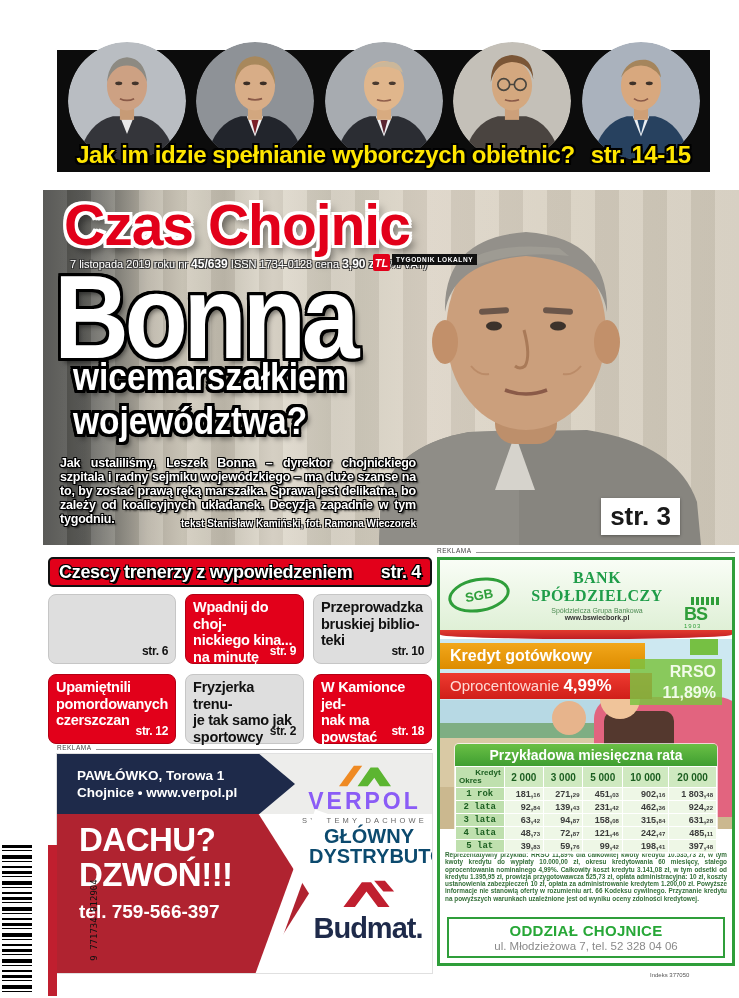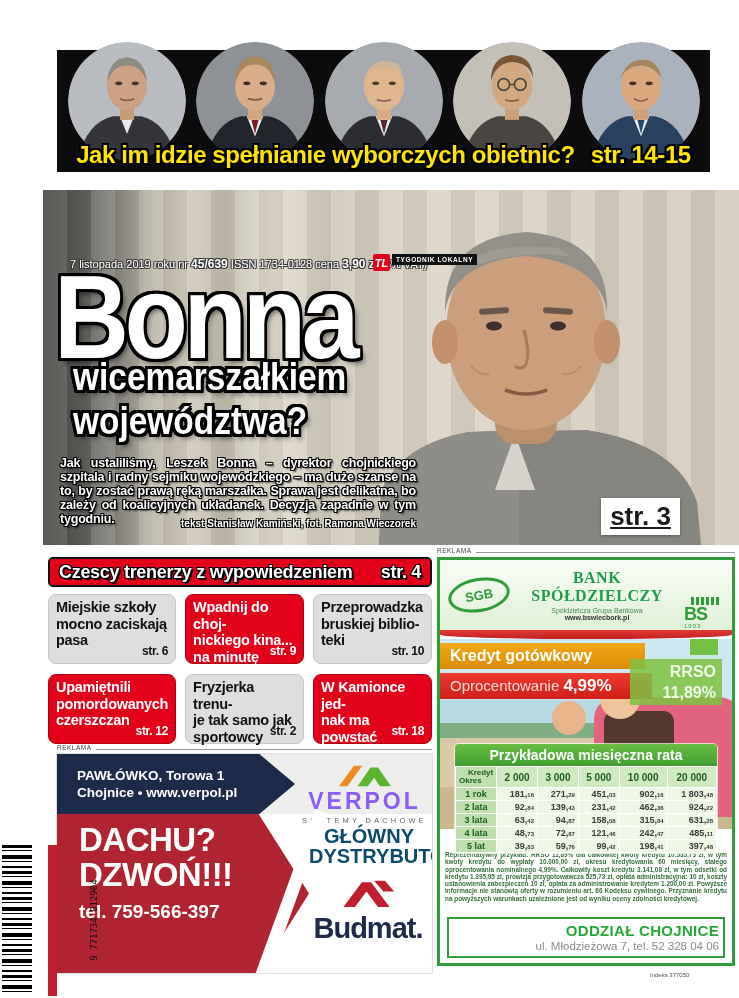--- a/index.html
+++ b/index.html
@@ -51,21 +51,21 @@
 
   .lead{position:absolute;left:60px;top:456px;width:356px;z-index:3;font-size:12.5px;font-weight:bold;
       letter-spacing:-.2px;line-height:14px;color:#fff;text-align:justify;
       text-shadow:-1px -1px 0 #000,0 -1px 0 #000,1px -1px 0 #000,-1px 0 0 #000,1px 0 0 #000,
                   -1px 1px 0 #000,0 1px 0 #000,1px 1px 0 #000,2px 2px 2px rgba(0,0,0,.8);}
   .credit{position:absolute;left:60px;top:518px;width:356px;z-index:3;font-size:10px;font-weight:bold;
       color:#fff;text-align:right;
       text-shadow:-1px -1px 0 #000,1px -1px 0 #000,-1px 1px 0 #000,1px 1px 0 #000;}
   .str3{position:absolute;left:601px;top:498px;width:79px;height:37px;z-index:3;background:#fff;
       color:#1a1a1a;font-size:26px;font-weight:bold;display:flex;align-items:center;justify-content:center;
-      box-shadow:0 1px 3px rgba(0,0,0,.35);text-decoration:underline;}
+      box-shadow:0 1px 3px rgba(0,0,0,.35);}
 
   
   .strap{position:absolute;left:48px;top:557px;width:384px;height:30px;background:#e2001a;
       border:2px solid #111;border-radius:5px;box-sizing:border-box;display:flex;align-items:center;
       padding:0 9px;color:#fff;font-weight:bold;font-size:18px;letter-spacing:-.3px;
       text-shadow:-1px -1px 0 #000,1px -1px 0 #000,-1px 1px 0 #000,1px 1px 0 #000,2px 2px 0 #000;}
   .strap .pageref{margin-left:auto;}
 
   
   .teaser-grid{position:absolute;left:48px;top:594px;width:384px;display:grid;
@@ -145,27 +145,27 @@
   .rata{position:absolute;left:437px;top:744px;width:262px;margin-left:18px;z-index:5;
       border-radius:4px 4px 0 0;overflow:hidden;box-shadow:0 0 0 1px rgba(255,255,255,.7);}
   .rata-title{height:22px;background:linear-gradient(#6abf45,#3f9e31);color:#fff;font-size:14px;
       font-weight:bold;text-align:center;line-height:22px;}
   .rata table{width:100%;border-collapse:collapse;}
   .rata th,.rata td{border:1px solid #fff;font-size:9px;padding:1px 3px;}
   .rata thead th{background:#cfe9c0;color:#1b5e20;font-weight:bold;font-size:10px;height:18px;}
   .rata .corner{background:#bfe0ae;text-align:left;font-size:8px;line-height:8px;}
   .rata .corner .c1{text-align:right;display:block;}
   .rata .corner .c2{text-align:left;display:block;}
-  .rata tbody th{background:#bfe0ae;color:#1b5e20;text-align:center;font-size:9px;}
+  .rata tbody th{background:#bfe0ae;color:#1b5e20;text-align:center;font-size:9px;font-family:Liberation Mono, monospace;}
   .rata tbody td{background:#eef7e6;color:#3c3c3c;text-align:right;font-weight:bold;}
   .rata .gr{font-size:6px;vertical-align:baseline;}
   .fineprint{position:absolute;left:445px;top:851px;width:282px;font-size:6.4px;line-height:7.3px;
       color:#35703a;text-align:justify;font-weight:bold;}
   .branch{position:absolute;left:447px;top:917px;width:278px;border:2px solid #2f9e3a;background:#fff;
-      text-align:right;padding:3px 4px 4px;box-sizing:border-box;}
+      text-align:center;padding:3px 16px 4px;box-sizing:border-box;}
   .branch .b1{color:#27a737;font-size:15px;font-weight:bold;letter-spacing:.3px;}
   .branch .b2{color:#8a8a8a;font-size:11.5px;margin-top:1px;}
   .index-note{position:absolute;left:650px;top:972px;font-size:6px;color:#555;}
 
   
   .barcode{position:absolute;left:2px;top:845px;width:44px;height:151px;}
   .bars{position:absolute;left:0;top:0;width:30px;height:151px;
       background:repeating-linear-gradient(to bottom,
         #000 0 3px,#fff 3px 5px,#000 5px 6px,#fff 6px 10px,#000 10px 14px,#fff 14px 16px,
         #000 16px 17px,#fff 17px 21px,#000 21px 23px,#fff 23px 26px);}
@@ -270,42 +270,41 @@
       <rect x="224" y="118" width="30" height="6" rx="3" fill="#6b564a" transform="rotate(4 239 121)"></rect>
       <ellipse cx="175" cy="136" rx="8" ry="4.5" fill="#3c322b"></ellipse>
       <ellipse cx="239" cy="136" rx="8" ry="4.5" fill="#3c322b"></ellipse>
       <path d="M205 140 Q212 166 206 176 Q201 180 196 176" stroke="#a97a58" stroke-width="3" fill="none"></path>
       <path d="M186 200 Q207 208 228 200" stroke="#8a5a48" stroke-width="3.5" fill="none"></path>
       <path d="M152 176 Q160 186 170 184" stroke="#b3835f" stroke-width="2" fill="none" opacity="0.7"></path>
       <path d="M262 176 Q254 186 244 184" stroke="#b3835f" stroke-width="2" fill="none" opacity="0.7"></path>
     </svg>
   </div>
 
+  <div class="masthead">Czas Chojnic</div>
   <div class="dateline"><span>7 listopada 2019 roku nr </span><b>45/639</b><span> ISSN 1734-0128 cena </span><b>3,90 zł</b><span> (5% VAT)</span></div>
   <div class="tl-badge">
     <div class="tl-box">TL</div>
     <div class="tl-label">TYGODNIK LOKALNY</div>
   </div>
 
   <div class="hl-outline hl1">Bonna</div>
   <div class="hl-outline hl2">wicemarszałkiem</div>
   <div class="hl-outline hl3">województwa?</div>
   <div class="lead">Jak ustaliliśmy, Leszek Bonna – dyrektor chojnickiego szpitala i radny sejmiku wojewódzkiego – ma duże szanse na to, by zostać prawą ręką marszałka. Sprawa jest delikatna, bo zależy od koalicyjnych układanek. Decyzja zapadnie w tym tygodniu.</div>
   <div class="credit">tekst Stanisław Kamiński, fot. Ramona Wieczorek</div>
   <div class="str3">str. 3</div>
 
   <div class="strap">
     <span>Czescy trenerzy z wypowiedzeniem</span>
     <span class="pageref">str. 4</span>
   </div>
 
   <div class="teaser-grid">
-      <div class="teaser gray"><span>Miejskie szkoły
-mocno zaciskają
-pasa</span><span class="t-page">str. 6</span></div>
+      <div class="teaser gray"><span class="t-page">str. 6</span></div>
       <div class="teaser red"><span>Wpadnij do choj-
 nickiego kina...
 na minutę</span><span class="t-page">str. 9</span></div>
       <div class="teaser gray"><span>Przeprowadzka
 bruskiej biblio-
 teki</span><span class="t-page">str. 10</span></div>
       <div class="teaser red"><span>Upamiętnili
 pomordowanych
 czerszczan</span><span class="t-page">str. 12</span></div>
       <div class="teaser gray"><span>Fryzjerka trenu-

